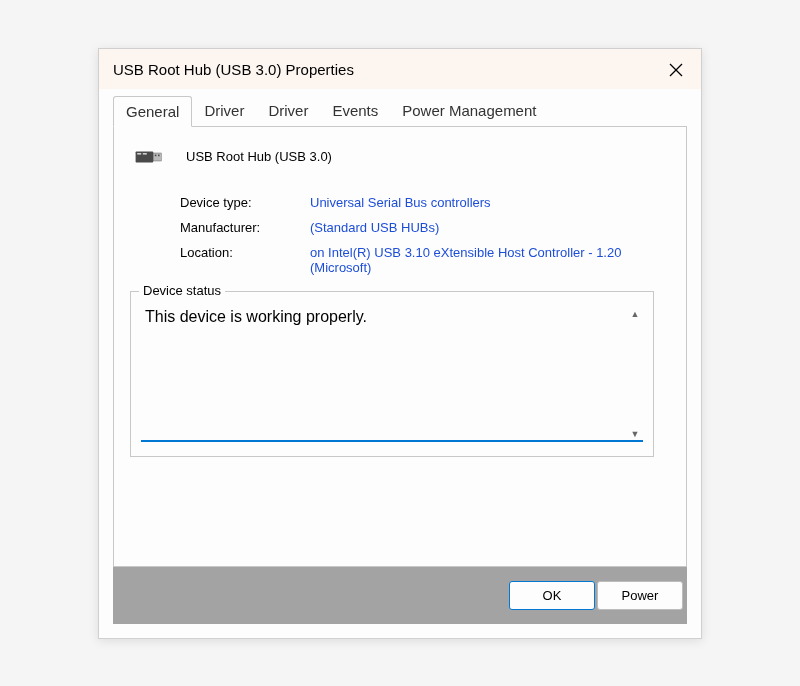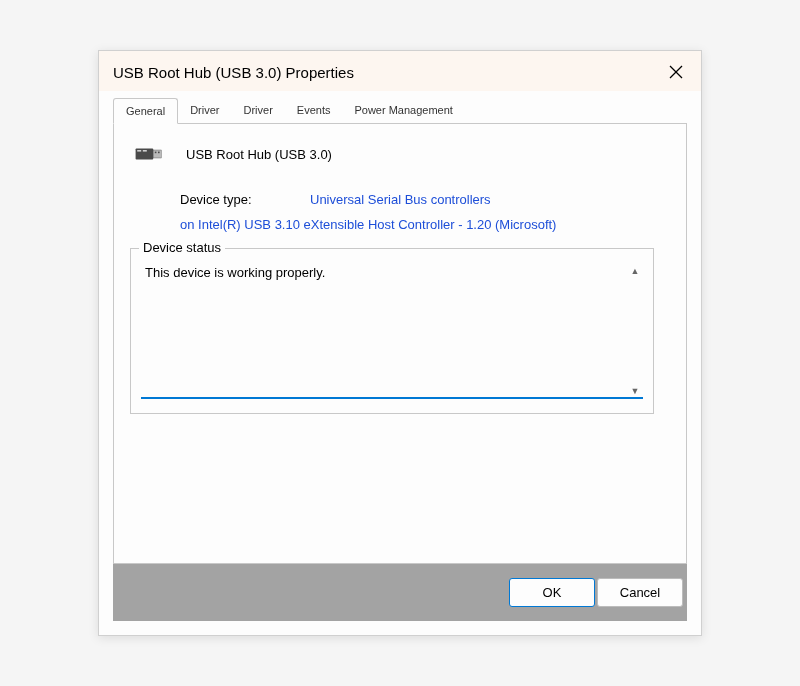--- a/index.html
+++ b/index.html
@@ -51,21 +51,21 @@
       padding: 0 14px 14px 14px;
     }
     .tabs {
       display: flex;
       border-bottom: 1px solid #c8c8c8;
       padding-top: 6px;
     }
     .tab {
       padding: 6px 12px 6px 12px;
       cursor: pointer;
-      font-size: 11px;
+      font-size: 15px;
       color: #333;
       position: relative;
       top: 1px;
     }
     .tab.active {
       background: #fdfdfd;
       border: 1px solid #c8c8c8;
       border-bottom: 1px solid #fdfdfd;
       border-top-left-radius: 3px;
       border-top-right-radius: 3px;
@@ -122,21 +122,21 @@
       font-size: 13px;
       color: #000;
     }
     .status-box {
       position: relative;
       border: none;
       height: 140px;
       margin-top: 4px;
     }
     .status-text {
-      font-size: 13px;
+      font-size: 16px;
       color: #000;
       padding: 2px 4px;
       height: calc(100% - 4px);
       border-bottom: 2px solid #0078d4;
     }
     .scrollbar {
       position: absolute;
       right: 0;
       top: 0;
       bottom: 0;
@@ -211,33 +211,38 @@
           <rect x="30" y="12" width="2" height="2" fill="#4a4a4a"></rect>
         </svg>
         <div class="device-name">USB Root Hub (USB 3.0)</div>
       </div>
 
       <div class="info-row">
         <div class="info-label">Device type:</div>
         <div class="info-value">Universal Serial Bus controllers</div>
       </div>
       <div class="info-row">
+        <div class="info-label">Manufacturer:</div>
+        <div class="info-value">(Standard USB HUBs)</div>
+      </div>
+      <div class="info-row">
+        <div class="info-label">Location:</div>
         <div class="info-value">on Intel(R) USB 3.10 eXtensible Host Controller - 1.20 (Microsoft)</div>
       </div>
 
       <div class="groupbox">
         <div class="groupbox-legend">Device status</div>
         <div class="status-box">
           <div class="status-text">This device is working properly.</div>
           <div class="scrollbar">
             <div class="scroll-arrow">▲</div>
             <div class="scroll-arrow down">▼</div>
           </div>
         </div>
       </div>
     </div>
 
     <div class="button-row">
       <div class="btn primary">OK</div>
-      <div class="btn">Cancel</div>
+      <div class="btn">Power</div>
     </div>
   </div>
 </div>
 
 </body></html>

